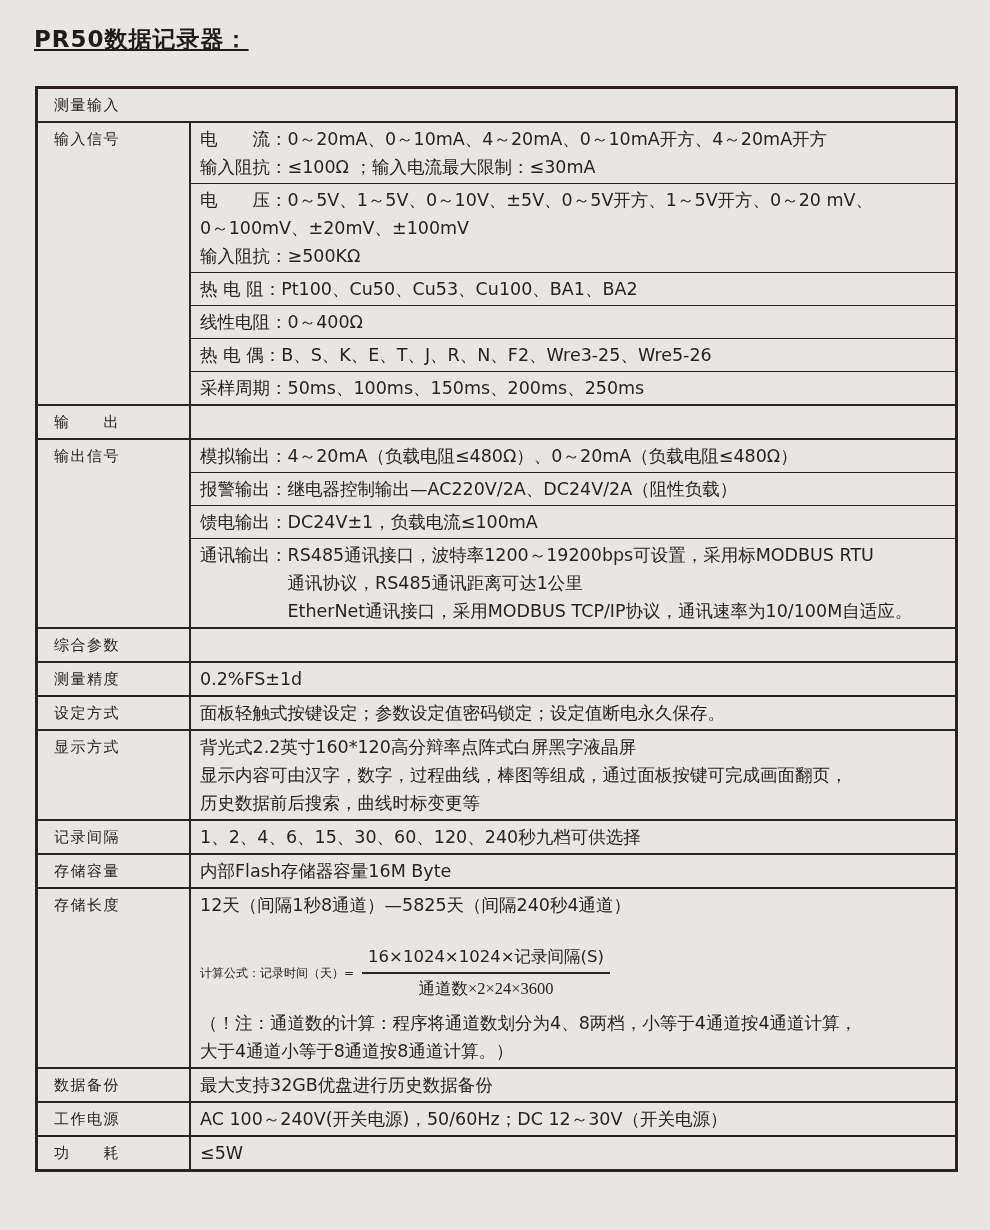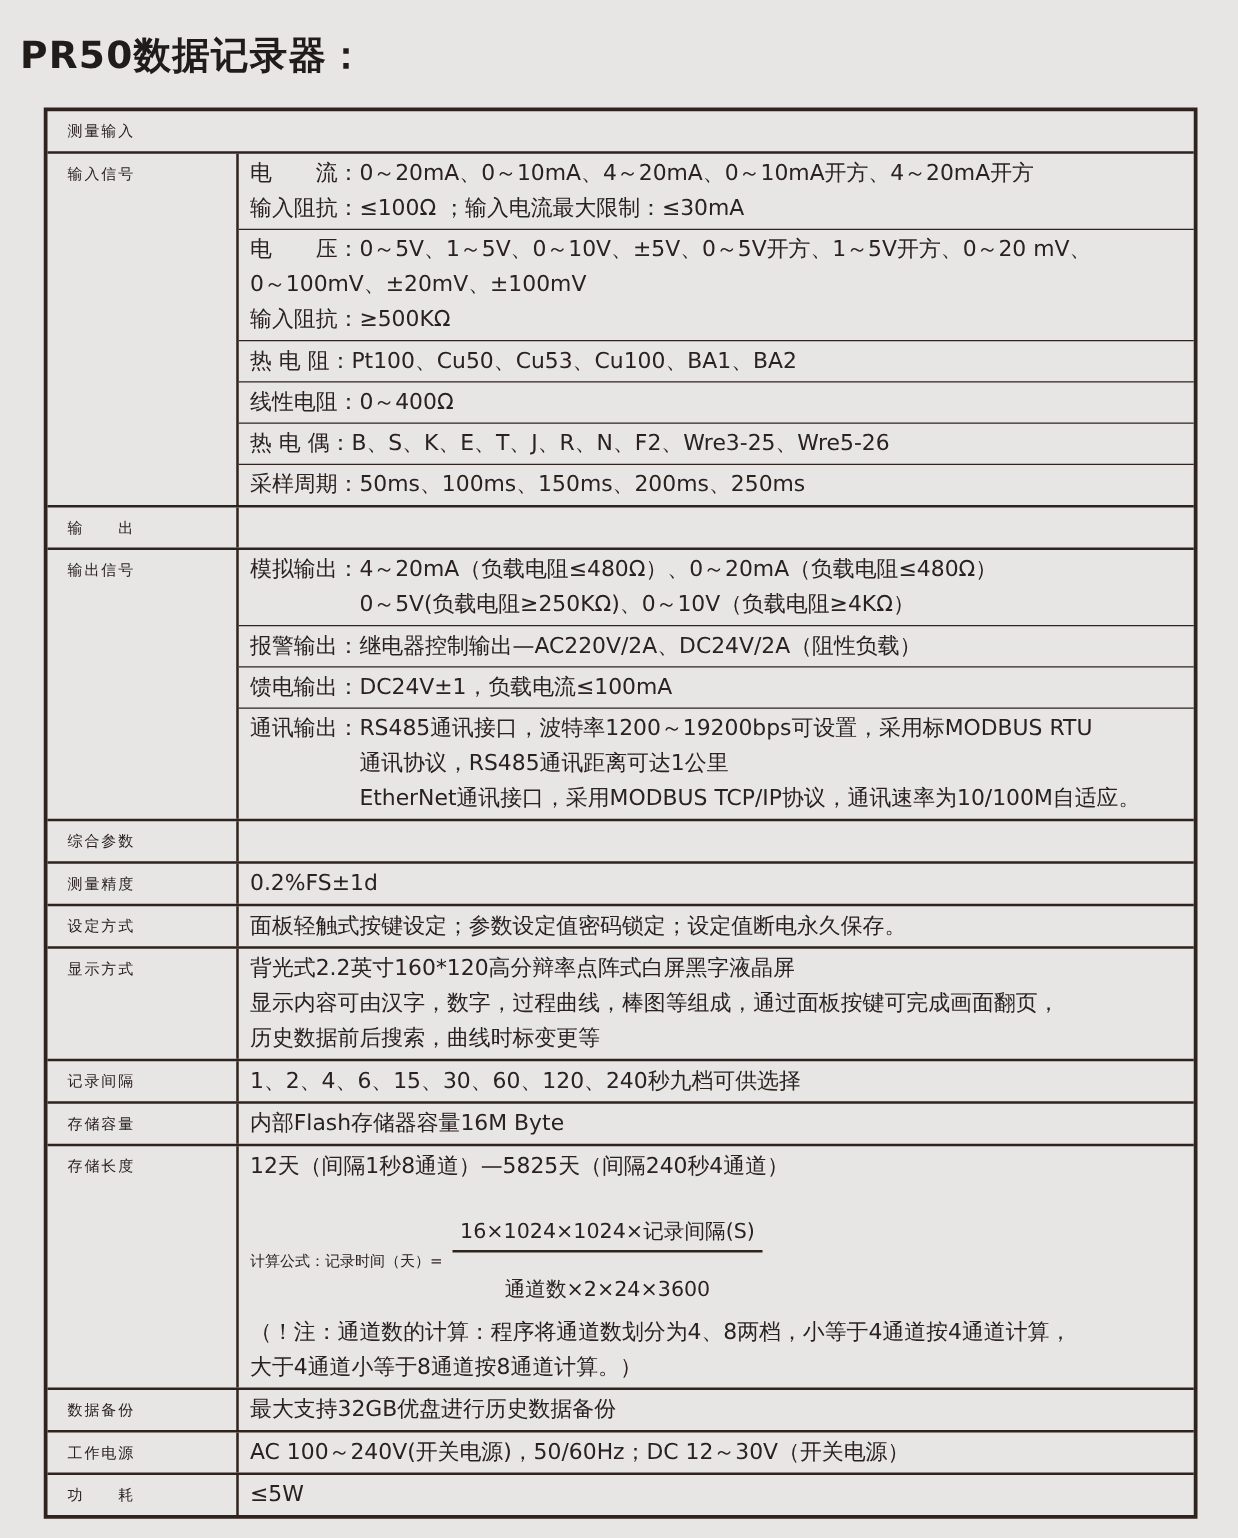--- a/index.html
+++ b/index.html
@@ -12,40 +12,41 @@
   body{
     width:990px;height:1230px;
     background:var(--bg);
     font-family:"DejaVu Sans", sans-serif;
     color:var(--text);
     position:relative;
     overflow:hidden;
   }
   .title{
     margin:0;
-    padding:24px 0 0 16px;
-    font-size:30px;
+    padding:24px 0 0 34px;
+    font-size:23px;
     font-weight:600;
     letter-spacing:1px;
     color:#201c1a;
+    text-decoration:underline;
   }
   .spec-table{
     position:absolute;
     left:35px;top:86px;
     width:923px;
     border:3px solid var(--border);
     background:var(--bg);
   }
   .row{display:flex;align-items:stretch;}
   .row + .row{border-top:2.5px solid var(--border);gap:20px;}
   .label-cell{
     flex:0 0 131px;
     width:131px;
     padding:2px 4px 2px 16px;
-    font-size:12px;
+    font-size:15px;
     line-height:28px;
     letter-spacing:1.5px;
     white-space:pre-wrap;
   }
   .row.full .label-cell{flex:1 1 auto;width:auto;}
   .content-col{
     flex:1 1 auto;
     min-width:0;
     border-left:2px solid var(--border);
     display:flex;
@@ -77,22 +78,23 @@
     font-size:16.5px;
     line-height:24px;
     text-align:right;
   }
   .fraction .numerator{
     padding:0 6px 3px 6px;
     border-bottom:2px solid var(--border);
     white-space:pre;
   }
   .fraction .denominator{
-    padding-top:18px;
+    padding-top:3px;
     white-space:pre;
+    font-family:Liberation Serif, serif;
   }
 </style>
 </head>
 <body>
 
 <h1 class="title">PR50数据记录器：</h1>
 
 <div class="spec-table" id="spec-table">
     <div class="row kind-section full">
       <div class="label-cell">测量输入</div>
@@ -127,21 +129,20 @@
       <div class="label-cell">输　　出</div>
       <div class="content-col">
         <div class="sub-cell"></div>
       </div>
     </div>
     <div class="row kind-group">
       <div class="label-cell">输出信号</div>
       <div class="content-col">
         <div class="sub-cell">
           <div class="line">模拟输出：4～20mA（负载电阻≤480Ω）、0～20mA（负载电阻≤480Ω）</div>
-          <div class="line">　　　　　0～5V(负载电阻≥250KΩ)、0～10V（负载电阻≥4KΩ）</div>
         </div>
         <div class="sub-cell">
           <div class="line">报警输出：继电器控制输出—AC220V/2A、DC24V/2A（阻性负载）</div>
         </div>
         <div class="sub-cell">
           <div class="line">馈电输出：DC24V±1，负载电流≤100mA</div>
         </div>
         <div class="sub-cell">
           <div class="line">通讯输出：RS485通讯接口，波特率1200～19200bps可设置，采用标MODBUS RTU</div>
           <div class="line">　　　　　通讯协议，RS485通讯距离可达1公里</div>

